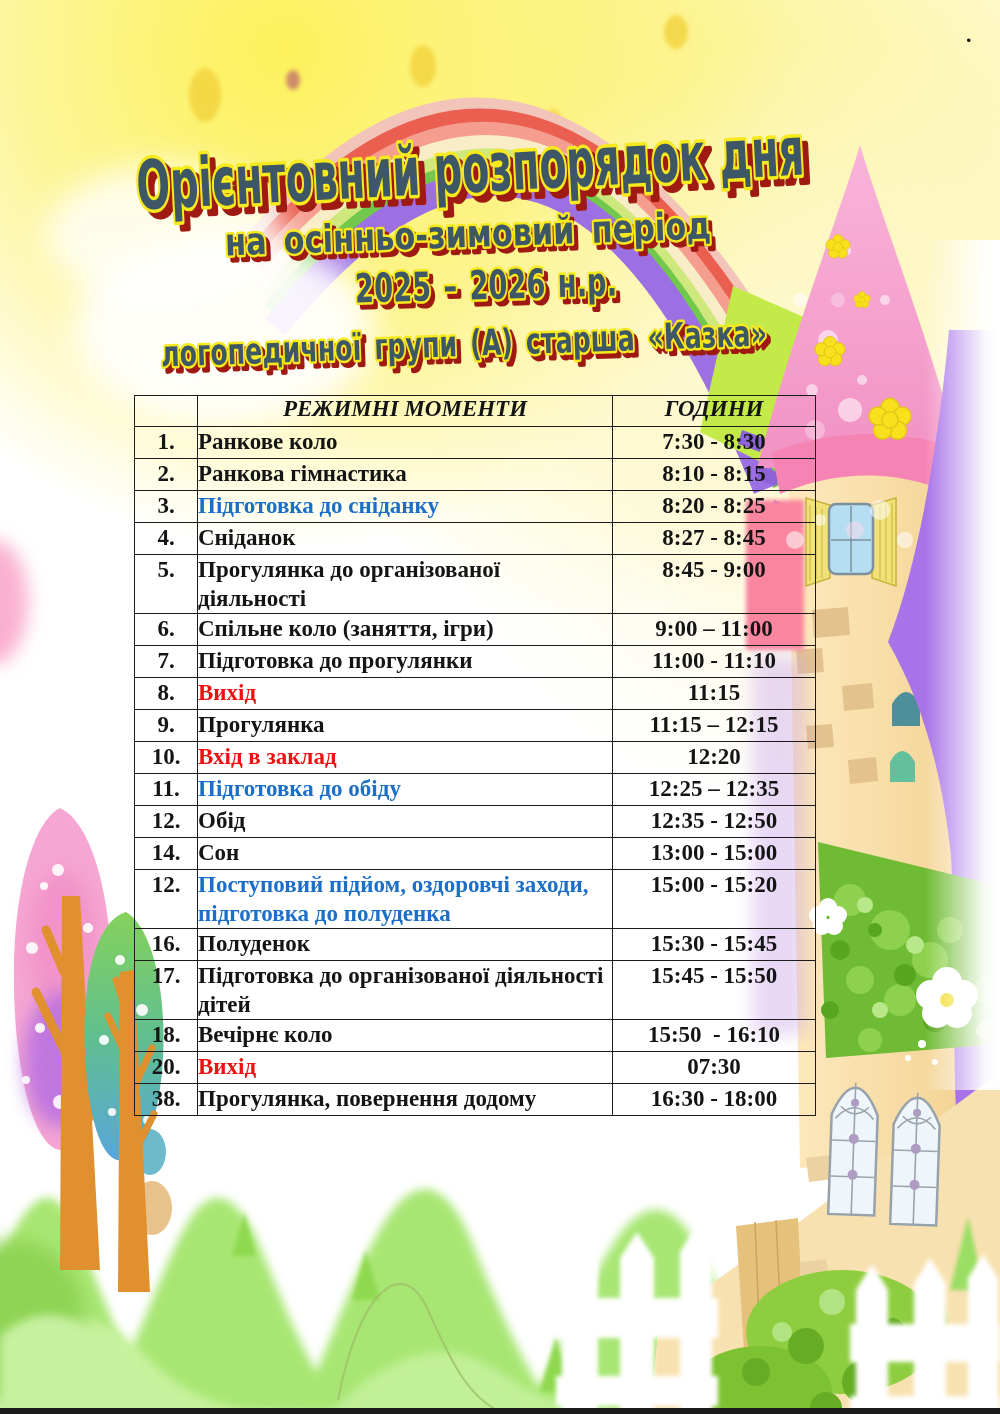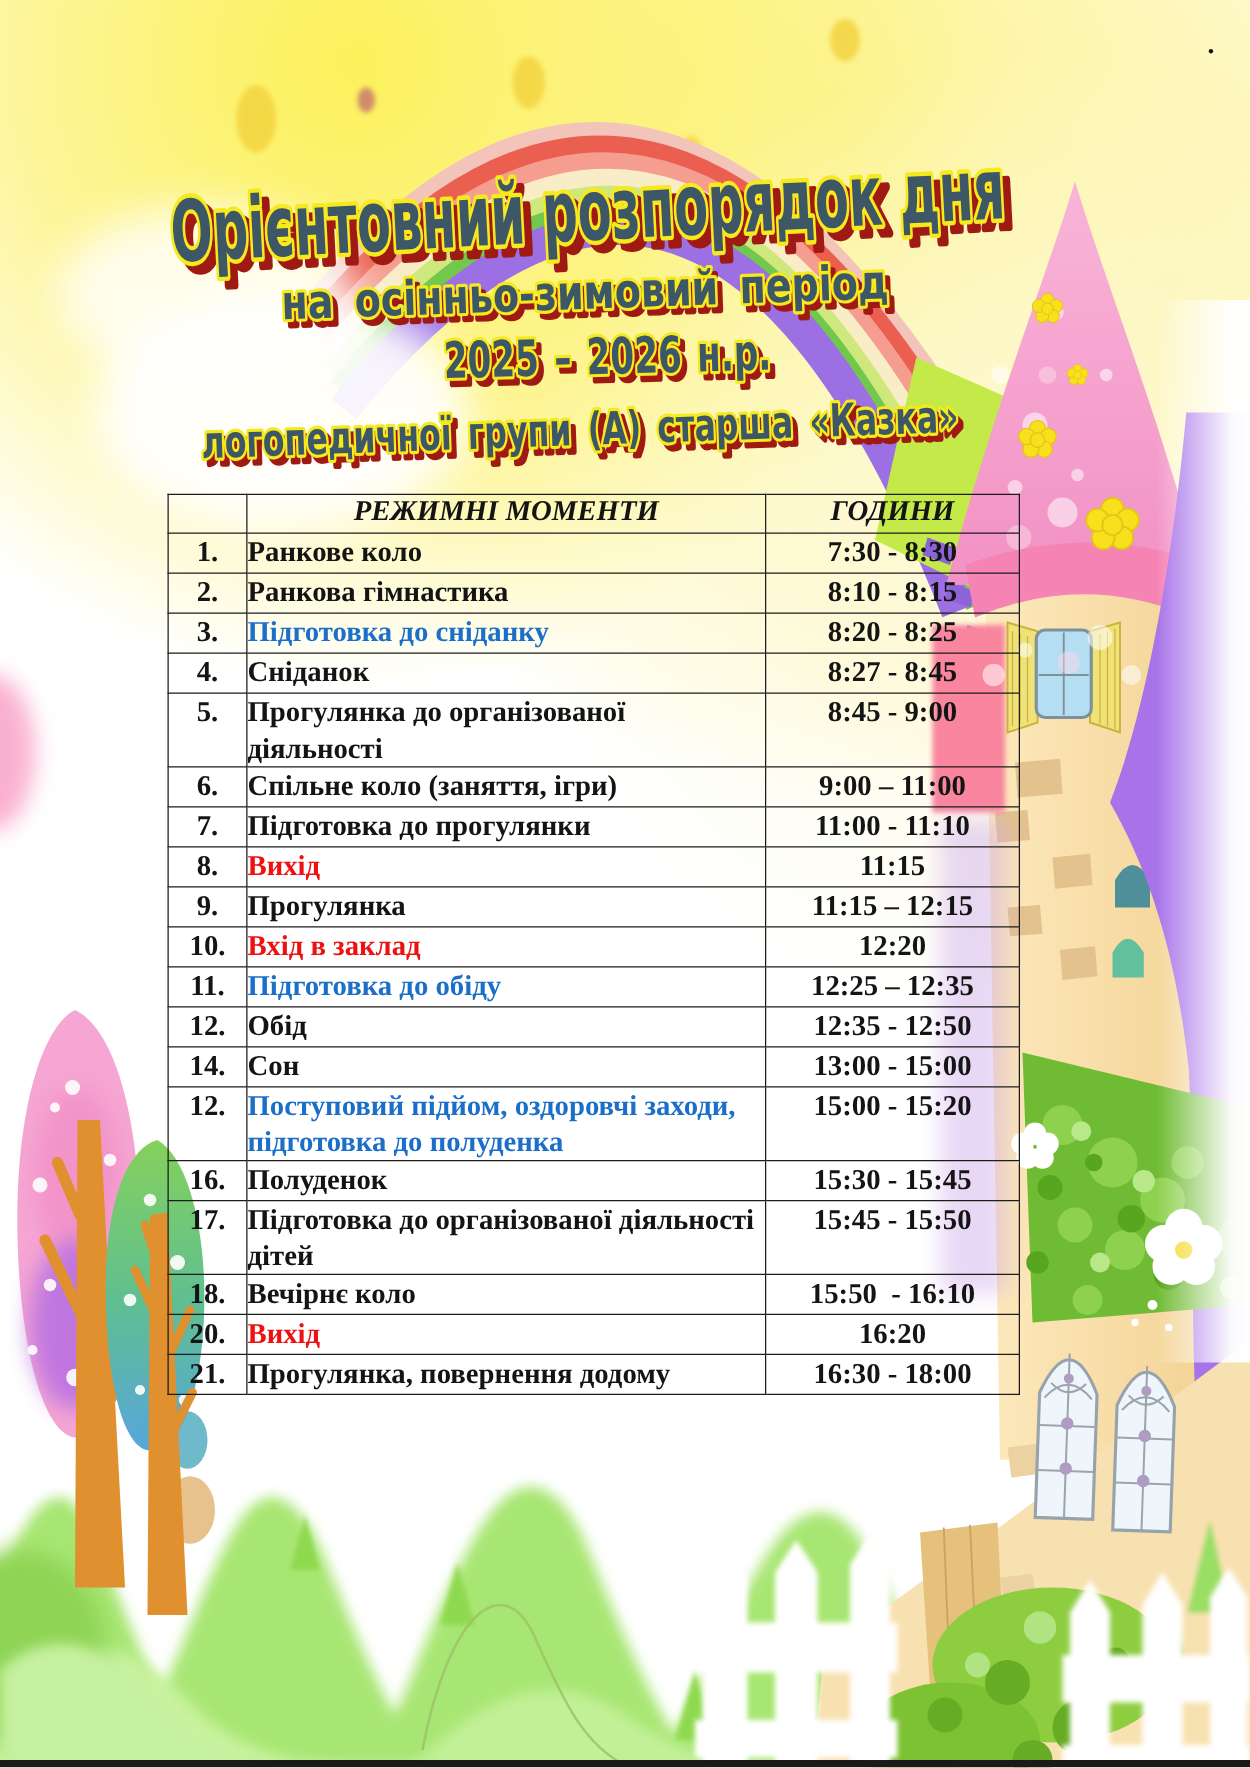--- a/index.html
+++ b/index.html
@@ -475,23 +475,23 @@
           <td class="c-time vm">15:45 - 15:50</td>
         </tr>
         <tr>
           <td class="c-num">18.</td>
           <td class="c-act s-black">Вечірнє коло</td>
           <td class="c-time">15:50  - 16:10</td>
         </tr>
         <tr>
           <td class="c-num">20.</td>
           <td class="c-act s-red">Вихід</td>
-          <td class="c-time">16:20</td>
-        </tr>
-        <tr>
-          <td class="c-num">21.</td>
+          <td class="c-time">07:30</td>
+        </tr>
+        <tr>
+          <td class="c-num">38.</td>
           <td class="c-act s-black">Прогулянка, повернення додому</td>
           <td class="c-time">16:30 - 18:00</td>
         </tr>
       </tbody>
 </table>
 
 </div>
 
 </body></html>

